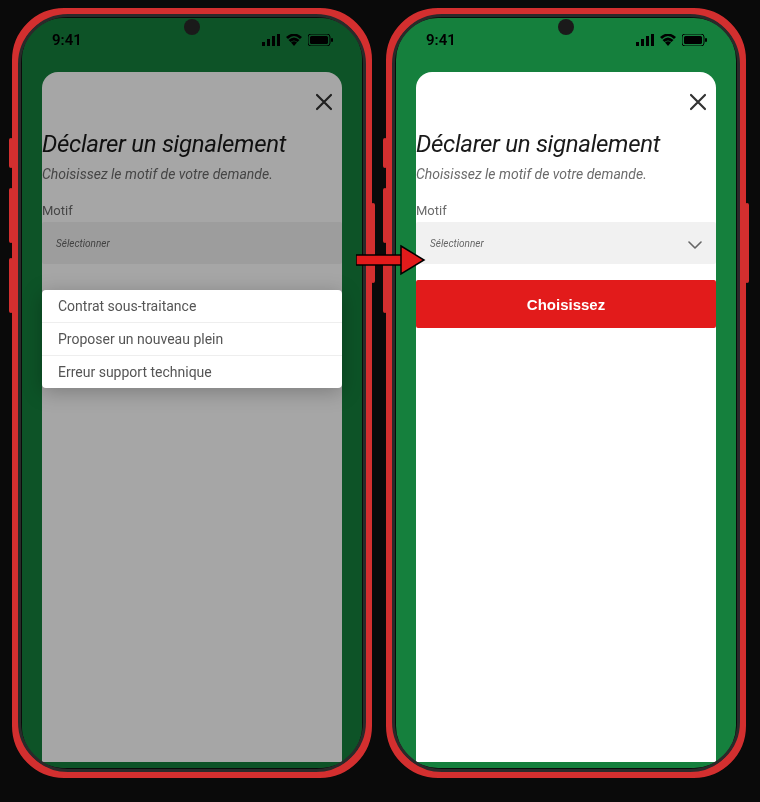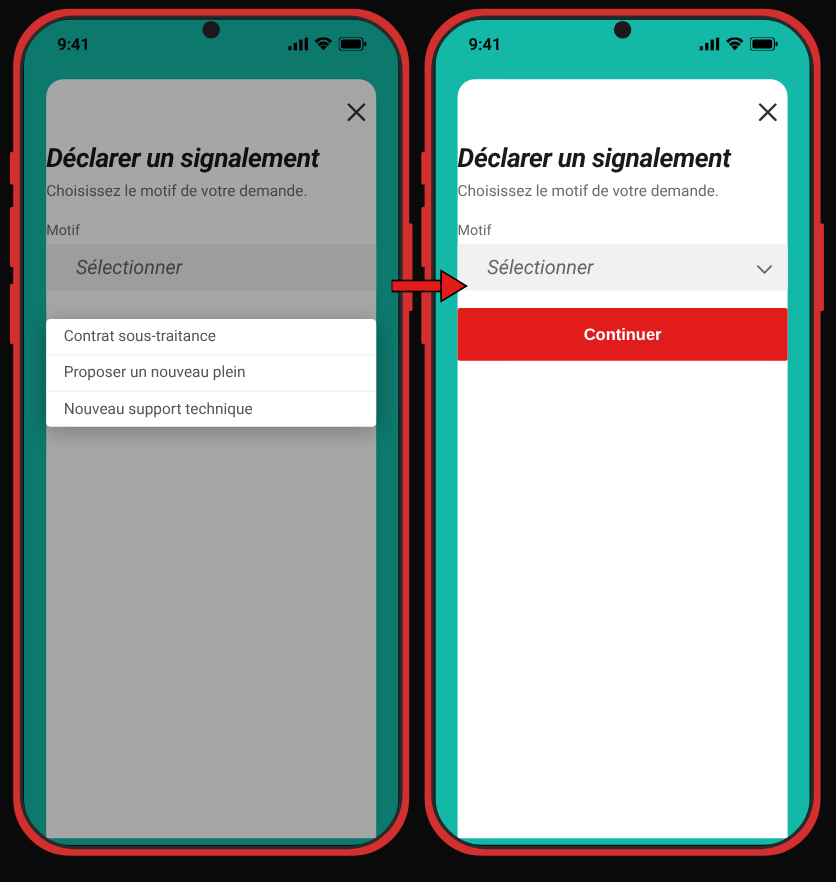--- a/index.html
+++ b/index.html
@@ -52,21 +52,21 @@
       transform: translateX(-50%);
       width: 16px;
       height: 16px;
       background: #1a1a1a;
       border-radius: 50%;
       z-index: 10;
     }
     .screen {
       width: 100%;
       height: 100%;
-      background: #14b8a6;
+      background: #15803d;
       border-radius: 42px;
       overflow: hidden;
       position: relative;
     }
     .status-bar {
       height: 44px;
       display: flex;
       justify-content: space-between;
       align-items: center;
       padding: 0 28px 0 30px;
@@ -95,52 +95,52 @@
       display: flex;
       align-items: center;
       justify-content: center;
       cursor: pointer;
       font-size: 24px;
       color: #333;
       font-weight: 300;
     }
     .title {
       font-size: 24px;
-      font-weight: 700;
+      font-weight: 400;
       font-style: italic;
       color: #1a1a1a;
       margin-top: 38px;
       margin-bottom: 8px;
       letter-spacing: -0.3px;
     }
     .subtitle {
       font-size: 14px;
       color: #6b6b6b;
+      font-style: italic;
     }
     .label {
       font-size: 13px;
       color: #6b6b6b;
       margin-top: 21px;
       margin-bottom: 4px;
     }
     .select {
       background: #f1f1f1;
       height: 42px;
       border-radius: 2px;
       display: flex;
       align-items: center;
       justify-content: space-between;
       padding: 0 14px;
       cursor: pointer;
     }
     .select-text {
-      font-size: 18px;
+      font-size: 10px;
       color: #666;
       font-style: italic;
-      margin-left: 13px;
     }
     .chev {
       color: #666;
     }
     .continue-btn {
       background: #e21b1b;
       color: #fff;
       height: 48px;
       border: none;
       width: 100%;
@@ -227,21 +227,21 @@
         <div class="label">Motif</div>
         <div class="select">
           <span class="select-text">Sélectionner</span>
         </div>
       </div>
     </div>
     <div class="dim-overlay"></div>
     <div class="dropdown-panel">
       <div class="dropdown-item">Contrat sous-traitance</div>
       <div class="dropdown-item">Proposer un nouveau plein</div>
-      <div class="dropdown-item">Nouveau support technique</div>
+      <div class="dropdown-item">Erreur support technique</div>
     </div>
   </div>
   <div class="phone-frame"></div>
 </div>
 
 <div class="phone phone-right">
   <div class="side-btn b1"></div>
   <div class="side-btn b2"></div>
   <div class="side-btn b3"></div>
   <div class="side-btn b4"></div>
@@ -277,21 +277,21 @@
         <p class="subtitle">Choisissez le motif de votre demande.</p>
         <div class="label">Motif</div>
         <div class="select">
           <span class="select-text">Sélectionner</span>
           <span class="chev">
             <svg width="14" height="8" viewBox="0 0 14 8">
                 <path d="M1 1 L7 7 L13 1" stroke="#666" stroke-width="1.6" fill="none" stroke-linecap="round" stroke-linejoin="round"></path>
               </svg>
           </span>
         </div>
-        <button class="continue-btn">Continuer</button>
+        <button class="continue-btn">Choisissez</button>
       </div>
     </div>
   </div>
   <div class="phone-frame"></div>
 </div>
 
 <div class="arrow">
   <svg width="70" height="32" viewBox="0 0 70 32">
     <rect x="0" y="11" width="46" height="10" fill="#e21b1b" stroke="#000" stroke-width="1.5"></rect>
     <path d="M45 2 L68 16 L45 30 Z" fill="#e21b1b" stroke="#000" stroke-width="1.5"></path>

